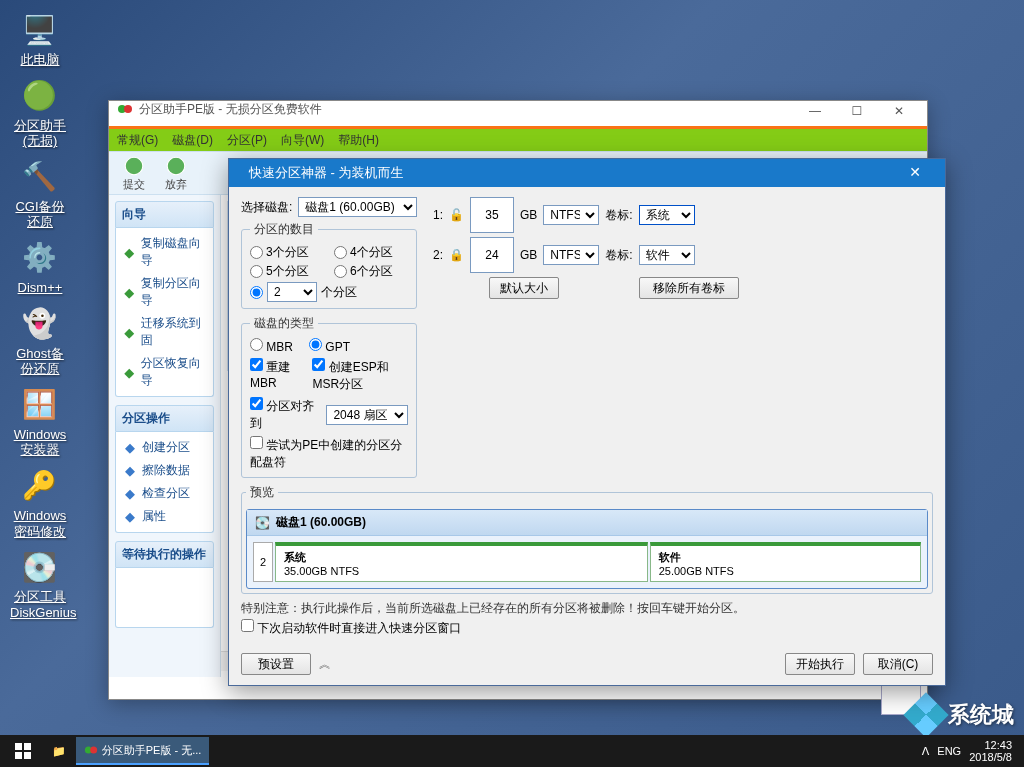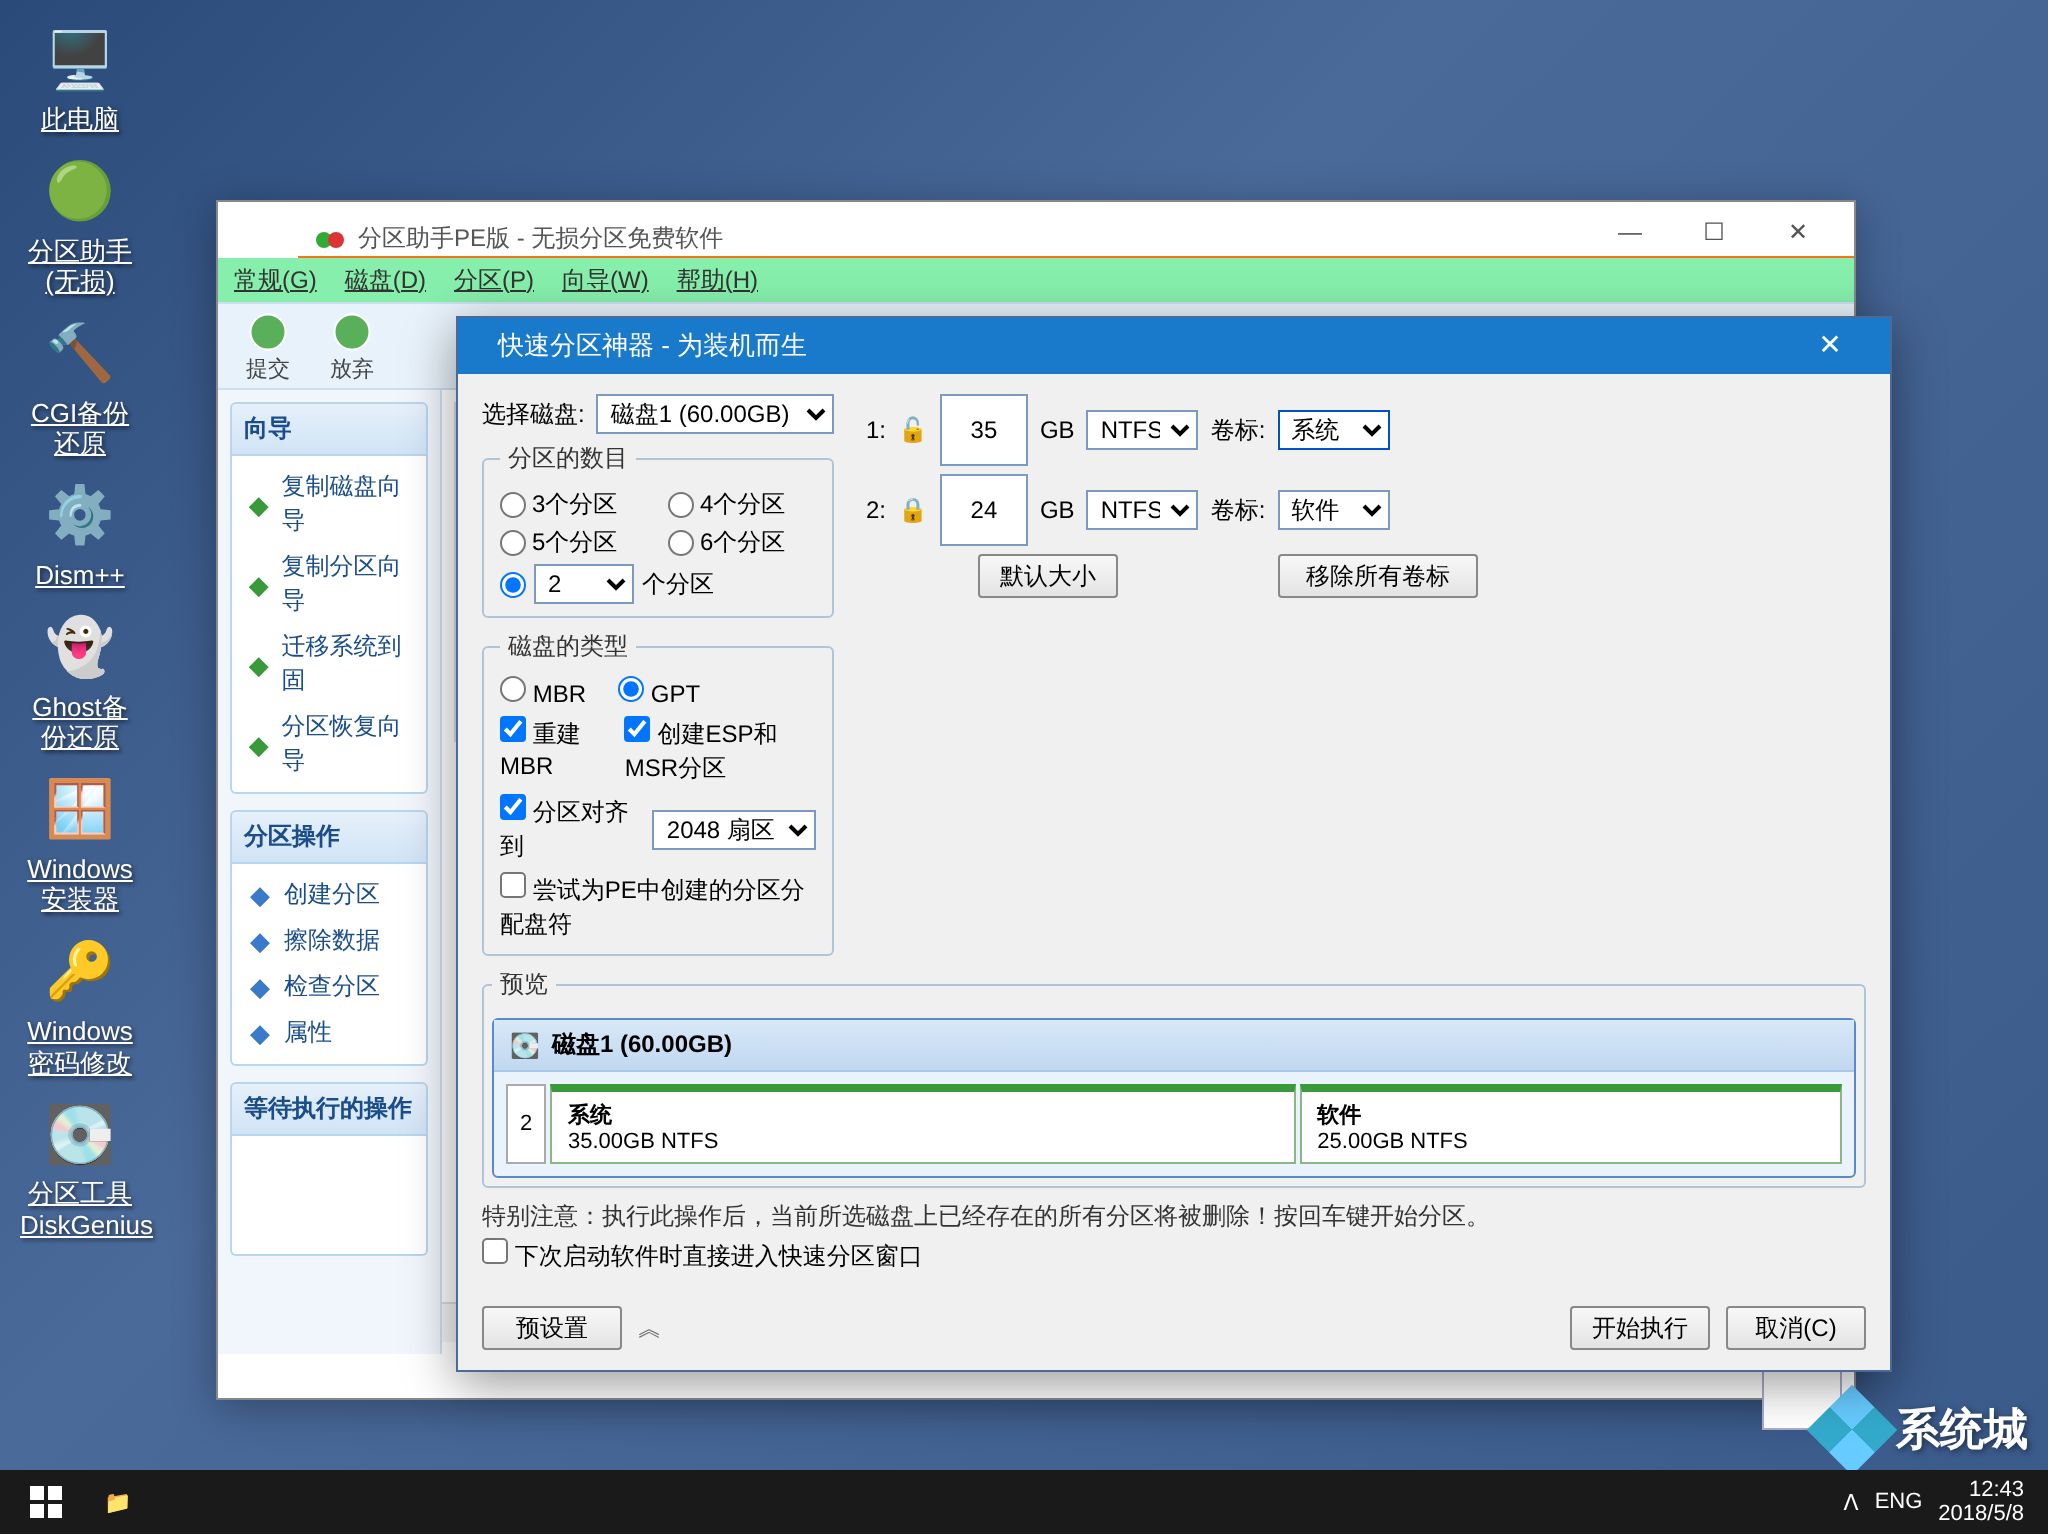--- a/index.html
+++ b/index.html
@@ -6,27 +6,27 @@
 body { width: 1024px; height: 767px; background: linear-gradient(135deg, #2a4a7a 0%, #4a6a9a 40%, #3a5a8a 100%); overflow: hidden; position: relative; font-size: 12px; }
 
 
 .desktop-icons { position: absolute; top: 10px; left: 10px; display: flex; flex-direction: column; gap: 8px; }
 .desktop-icon { width: 60px; text-align: center; color: #fff; cursor: pointer; }
 .desktop-icon .icon-img { width: 40px; height: 40px; margin: 0 auto 2px; display: flex; align-items: center; justify-content: center; font-size: 28px; }
 .desktop-icon .icon-label { font-size: 13px; text-shadow: 1px 1px 2px rgba(0,0,0,0.6); line-height: 1.2; text-decoration: underline; }
 
 
 .main-window { position: absolute; top: 100px; left: 108px; width: 820px; height: 600px; background: #fff; border: 1px solid #888; box-shadow: 0 4px 20px rgba(0,0,0,0.3); }
-.titlebar { height: 28px; background: #fff; display: flex; align-items: flex-end; padding: 0 8px; border-bottom: 1px solid #f97316; margin-left: 40px; }
+.titlebar { height: 28px; background: #fff; display: flex; align-items: flex-start; padding: 0 8px; border-bottom: 3px solid #f97316; }
 .titlebar-icon { width: 16px; height: 16px; margin-right: 6px; }
 .titlebar-text { flex: 1; color: #555; font-size: 12px; }
 .titlebar-btns { display: flex; gap: 2px; }
 .titlebar-btn { width: 40px; height: 22px; text-align: center; line-height: 20px; color: #555; cursor: pointer; }
 
-.menubar { height: 22px; background: #86efac; display: flex; align-items: center; padding: 0 8px; gap: 14px; font-size: 12px; color: #333; text-decoration: underline; }
+.menubar { height: 22px; background: #84cc16; display: flex; align-items: center; padding: 0 8px; gap: 14px; font-size: 12px; color: #333; }
 .menubar span { cursor: pointer; }
 
 .toolbar { height: 44px; background: #e8f2fa; border-top: 1px solid #cce0f0; border-bottom: 1px solid #cce0f0; display: flex; align-items: center; padding: 0 8px; gap: 8px; }
 .tool-btn { display: flex; flex-direction: column; align-items: center; font-size: 11px; color: #444; padding: 2px 6px; cursor: pointer; }
 .tool-btn .ti { width: 22px; height: 22px; }
 
 .main-content { display: flex; height: calc(100% - 28px - 22px - 44px - 22px); }
 .sidebar { width: 112px; background: #f0f6fc; border-right: 1px solid #cfe0ee; padding: 6px; }
 .side-group-title { background: linear-gradient(#e6f0fa,#d0e4f6); border: 1px solid #b8d6ee; padding: 4px 6px; font-size: 12px; color: #1a4d8a; font-weight: bold; border-radius: 3px 3px 0 0; }
 .side-group-body { border: 1px solid #b8d6ee; border-top: none; background: #fff; padding: 4px; margin-bottom: 8px; border-radius: 0 0 3px 3px; }
@@ -396,20 +396,27 @@
     <svg width="16" height="16" viewBox="0 0 16 16">
         <rect x="0" y="0" width="7" height="7" fill="#fff"></rect>
         <rect x="9" y="0" width="7" height="7" fill="#fff"></rect>
         <rect x="0" y="9" width="7" height="7" fill="#fff"></rect>
         <rect x="9" y="9" width="7" height="7" fill="#fff"></rect>
       </svg>
   </div>
   <div class="taskbar-item">
     <span style="color:#f0c060">📁</span>
   </div>
+  <div class="taskbar-item active">
+    <svg width="14" height="14" viewBox="0 0 16 16">
+        <circle cx="5" cy="8" r="4" fill="#3a3"></circle>
+        <circle cx="11" cy="8" r="4" fill="#d33"></circle>
+      </svg>
+    <span>分区助手PE版 - 无...</span>
+  </div>
   <div class="taskbar-tray">
     <span>ᐱ</span>
     <span>ENG</span>
     <div style="text-align:right;line-height:1.1">
       <div>12:43</div>
       <div>2018/5/8</div>
     </div>
   </div>
 </div>
 

